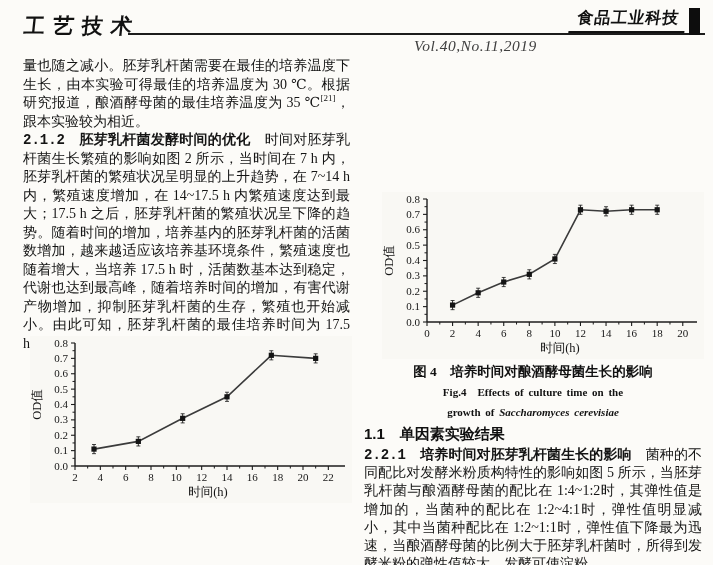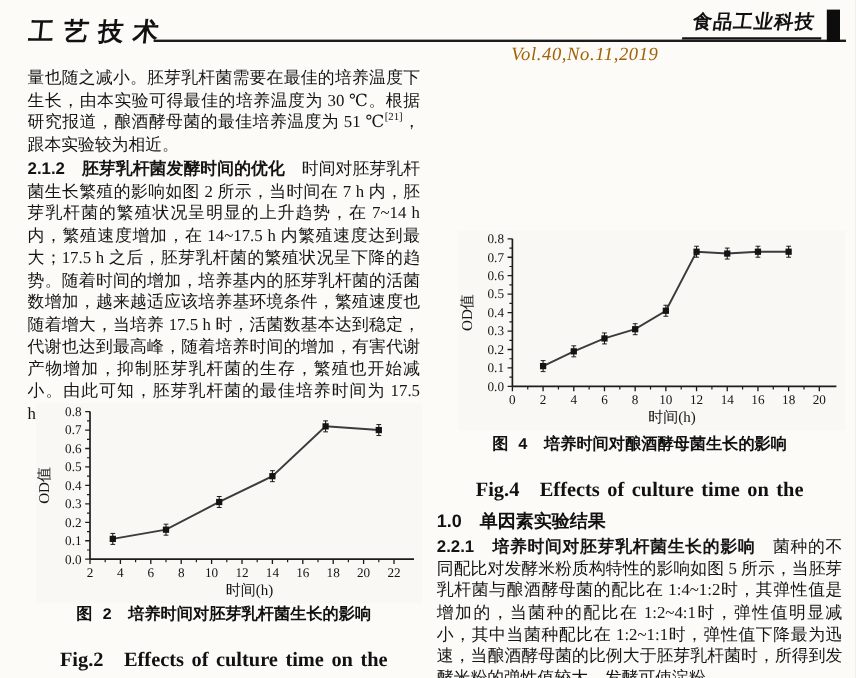--- a/index.html
+++ b/index.html
@@ -16,68 +16,68 @@
   }
   .mast-rule{position:absolute;left:128px;top:33px;width:577px;height:2px;background:#1c1c1c;}
   .logo{
     position:absolute;left:570px;top:8px;width:116px;padding-bottom:2px;
     font-size:16px;font-weight:bold;letter-spacing:1px;text-align:center;
     transform:skewX(-8deg);border-bottom:2px solid #111;
     font-family:"Liberation Sans","DejaVu Sans",sans-serif;color:#111;
   }
   .logo-bar{position:absolute;left:689px;top:8px;width:11px;height:27px;background:#0d0d0d;}
   .issue{
-    position:absolute;left:426px;top:37px;font-size:15.5px;font-style:italic;
-    letter-spacing:0.5px;color:#a16207;
+    position:absolute;left:414px;top:37px;font-size:15.5px;font-style:italic;
+    letter-spacing:0.5px;color:#404040;
   }
   
   .coltext{
     position:absolute;font-size:14px;line-height:18.5px;text-align:justify;
     text-justify:inter-ideograph;color:#141414;
   }
   .coltext p{margin:0;}
-  .lbl-bold{font-weight:bold;font-family:Liberation Sans, sans-serif;}
+  .lbl-bold{font-weight:bold;font-family:Liberation Mono, monospace;}
   sup.ref{font-size:9px;line-height:0;}
   #left-text{left:23px;top:57px;width:327px;}
   #right-text1{left:364px;top:57px;width:338px;}
   #right-text2{left:364px;top:446px;width:338px;line-height:18.2px;}
   .sec-head{
     position:absolute;left:364px;top:425px;width:338px;margin:0;
     font-size:15px;font-weight:bold;color:#101010;
     font-family:"Liberation Sans","DejaVu Sans",sans-serif;
   }
   
   .chart{position:absolute;}
   #fig2-chart{left:30px;top:336px;}
   #fig4-chart{left:382px;top:192px;}
   .caps{position:absolute;text-align:center;color:#111;}
   #fig2-caps{left:23px;top:504px;width:327px;}
   #fig4-caps{left:364px;top:362px;width:338px;}
   .cap-zh{
     font-size:13.5px;font-weight:bold;line-height:20px;margin:0;
-    font-family:Liberation Mono, monospace;
-  }
-  .cap-en{font-size:17px;font-weight:bold;line-height:20px;margin:16px;word-spacing:2px;}
+    font-family:Liberation Serif, serif;
+  }
+  .cap-en{font-size:11px;font-weight:bold;line-height:20px;margin:0;word-spacing:2px;}
   .cap-en i{font-weight:bold;}
 </style>
 </head>
 <body>
 
 <div class="page">
 
   <div>
     <div class="mast-title">工艺技术</div>
     <div class="mast-rule"></div>
     <div class="logo">食品工业科技</div>
     <div class="logo-bar"></div>
     <div class="issue">Vol.40,No.11,2019</div>
   </div>
 
   <div id="left-text" class="coltext">
-    <p><span>量也随之减小。胚芽乳杆菌需要在最佳的培养温度下生长，由本实验可得最佳的培养温度为 30 ℃。根据研究报道，酿酒酵母菌的最佳培养温度为 51 ℃</span><sup class="ref">[21]</sup><span>，跟本实验较为相近。</span></p>
+    <p><span>量也随之减小。胚芽乳杆菌需要在最佳的培养温度下生长，由本实验可得最佳的培养温度为 30 ℃。根据研究报道，酿酒酵母菌的最佳培养温度为 35 ℃</span><sup class="ref">[21]</sup><span>，跟本实验较为相近。</span></p>
     <p><span class="lbl-bold">2.1.2　胚芽乳杆菌发酵时间的优化</span><span>　时间对胚芽乳杆菌生长繁殖的影响如图 2 所示，当时间在 7 h 内，胚芽乳杆菌的繁殖状况呈明显的上升趋势，在 7~14 h 内，繁殖速度增加，在 14~17.5 h 内繁殖速度达到最大；17.5 h 之后，胚芽乳杆菌的繁殖状况呈下降的趋势。随着时间的增加，培养基内的胚芽乳杆菌的活菌数增加，越来越适应该培养基环境条件，繁殖速度也随着增大，当培养 17.5 h 时，活菌数基本达到稳定，代谢也达到最高峰，随着培养时间的增加，有害代谢产物增加，抑制胚芽乳杆菌的生存，繁殖也开始减小。由此可知，胚芽乳杆菌的最佳培养时间为 17.5 h。</span></p>
   </div>
 
   <svg id="fig2-chart" class="chart" width="322" height="167" viewBox="0 0 322 167" xmlns="http://www.w3.org/2000/svg">
       <rect x="0" y="0" width="322" height="167" fill="#f9f8f4"></rect>
       <line x1="45" y1="7" x2="45" y2="130" stroke="#1c1c1c" stroke-width="1.4"></line>
       <line x1="45" y1="130" x2="315" y2="130" stroke="#1c1c1c" stroke-width="1.4"></line>
       <line x1="45" y1="130" x2="45" y2="134" stroke="#1c1c1c" stroke-width="1.1"></line>
       <text x="45" y="145" text-anchor="middle" font-family="Liberation Serif,DejaVu Serif,serif" font-size="11" fill="#161616">2</text>
       <line x1="57.666666666666664" y1="130" x2="57.666666666666664" y2="132.5" stroke="#1c1c1c" stroke-width="1"></line>
@@ -158,25 +158,20 @@
       <line x1="241.33333333333334" y1="14.725000000000012" x2="241.33333333333334" y2="23.87500000000001" stroke="#161616" stroke-width="0.9"></line>
       <line x1="239.33333333333334" y1="14.725000000000012" x2="243.33333333333334" y2="14.725000000000012" stroke="#161616" stroke-width="0.8"></line>
       <line x1="239.33333333333334" y1="23.87500000000001" x2="243.33333333333334" y2="23.87500000000001" stroke="#161616" stroke-width="0.8"></line>
       <rect x="238.73333333333335" y="16.70000000000001" width="5.2" height="5.2" fill="#141414"></rect>
       <line x1="285.66666666666663" y1="17.800000000000015" x2="285.66666666666663" y2="26.950000000000014" stroke="#161616" stroke-width="0.9"></line>
       <line x1="283.66666666666663" y1="17.800000000000015" x2="287.66666666666663" y2="17.800000000000015" stroke="#161616" stroke-width="0.8"></line>
       <line x1="283.66666666666663" y1="26.950000000000014" x2="287.66666666666663" y2="26.950000000000014" stroke="#161616" stroke-width="0.8"></line>
       <rect x="283.0666666666666" y="19.775000000000013" width="5.2" height="5.2" fill="#141414"></rect>
     </svg>
 
-  <div id="fig2-caps" class="caps">
-    <p class="cap-zh">图 2　培养时间对胚芽乳杆菌生长的影响</p>
-    <p class="cap-en">Fig.2　Effects of culture time on the</p>
-    <p class="cap-en"><span>growth of </span><i>Lactobacillus plantarum</i></p>
-  </div>
 
 
   <svg id="fig4-chart" class="chart" width="322" height="167" viewBox="0 0 322 167" xmlns="http://www.w3.org/2000/svg">
       <rect x="0" y="0" width="322" height="167" fill="#f9f8f4"></rect>
       <line x1="45" y1="7" x2="45" y2="130" stroke="#1c1c1c" stroke-width="1.4"></line>
       <line x1="45" y1="130" x2="315" y2="130" stroke="#1c1c1c" stroke-width="1.4"></line>
       <line x1="45" y1="130" x2="45" y2="134" stroke="#1c1c1c" stroke-width="1.1"></line>
       <text x="45" y="145" text-anchor="middle" font-family="Liberation Serif,DejaVu Serif,serif" font-size="11" fill="#161616">0</text>
       <line x1="57.78846153846153" y1="130" x2="57.78846153846153" y2="132.5" stroke="#1c1c1c" stroke-width="1"></line>
       <line x1="70.57692307692307" y1="130" x2="70.57692307692307" y2="134" stroke="#1c1c1c" stroke-width="1.1"></line>
@@ -271,21 +266,22 @@
       <rect x="247.0153846153846" y="15.162500000000003" width="5.2" height="5.2" fill="#141414"></rect>
       <line x1="275.1923076923077" y1="13.187500000000004" x2="275.1923076923077" y2="22.337500000000002" stroke="#161616" stroke-width="0.9"></line>
       <line x1="273.1923076923077" y1="13.187500000000004" x2="277.1923076923077" y2="13.187500000000004" stroke="#161616" stroke-width="0.8"></line>
       <line x1="273.1923076923077" y1="22.337500000000002" x2="277.1923076923077" y2="22.337500000000002" stroke="#161616" stroke-width="0.8"></line>
       <rect x="272.59230769230766" y="15.162500000000003" width="5.2" height="5.2" fill="#141414"></rect>
     </svg>
 
   <div id="fig4-caps" class="caps">
     <p class="cap-zh">图 4　培养时间对酿酒酵母菌生长的影响</p>
     <p class="cap-en">Fig.4　Effects of culture time on the</p>
-  </div>
-
-  <p class="sec-head">1.0　单因素实验结果</p>
+    <p class="cap-en"><span>growth of </span><i>Saccharomyces cerevisiae</i></p>
+  </div>
+
+  <p class="sec-head">1.1　单因素实验结果</p>
 
   <div id="right-text2" class="coltext">
     <p><span class="lbl-bold">2.2.1　培养时间对胚芽乳杆菌生长的影响</span><span>　菌种的不同配比对发酵米粉质构特性的影响如图 5 所示，当胚芽乳杆菌与酿酒酵母菌的配比在 1:4~1:2时，其弹性值是增加的，当菌种的配比在 1:2~4:1时，弹性值明显减小，其中当菌种配比在 1:2~1:1时，弹性值下降最为迅速，当酿酒酵母菌的比例大于胚芽乳杆菌时，所得到发酵米粉的弹性值较大，发酵可使淀粉</span></p>
   </div>
 
 </div>
 
 </body></html>

